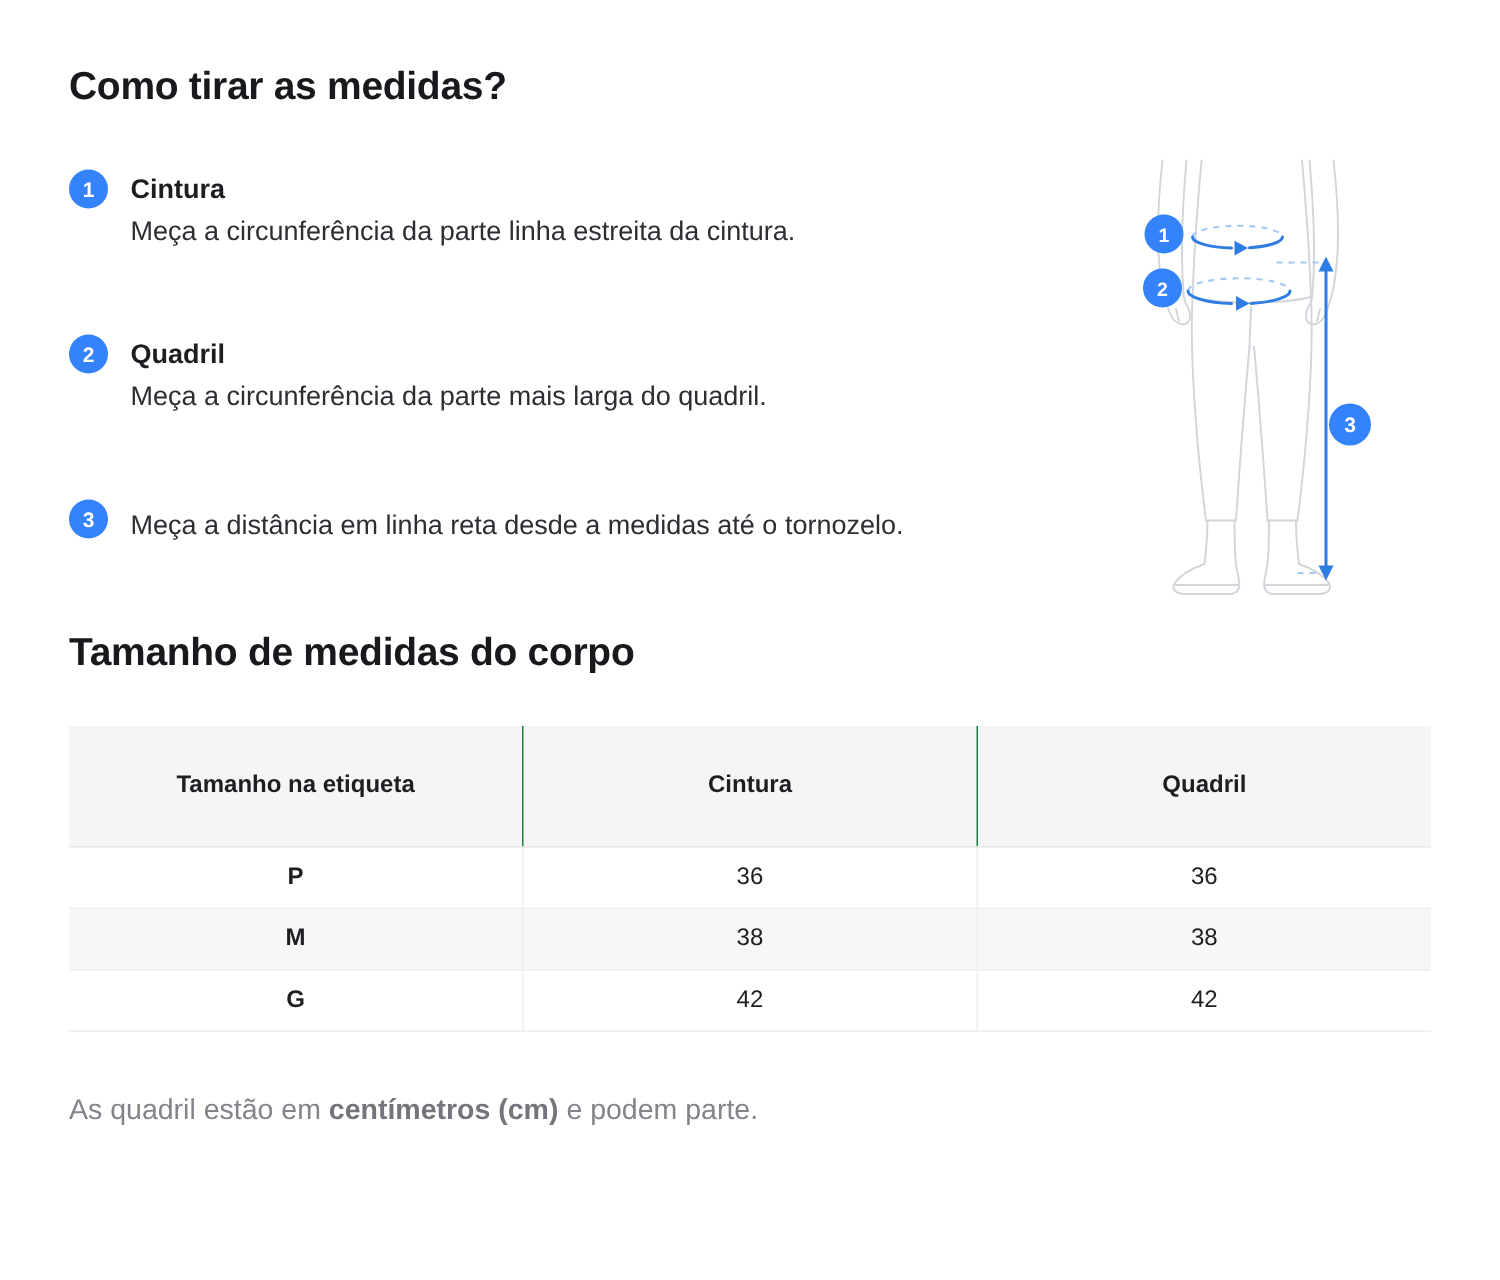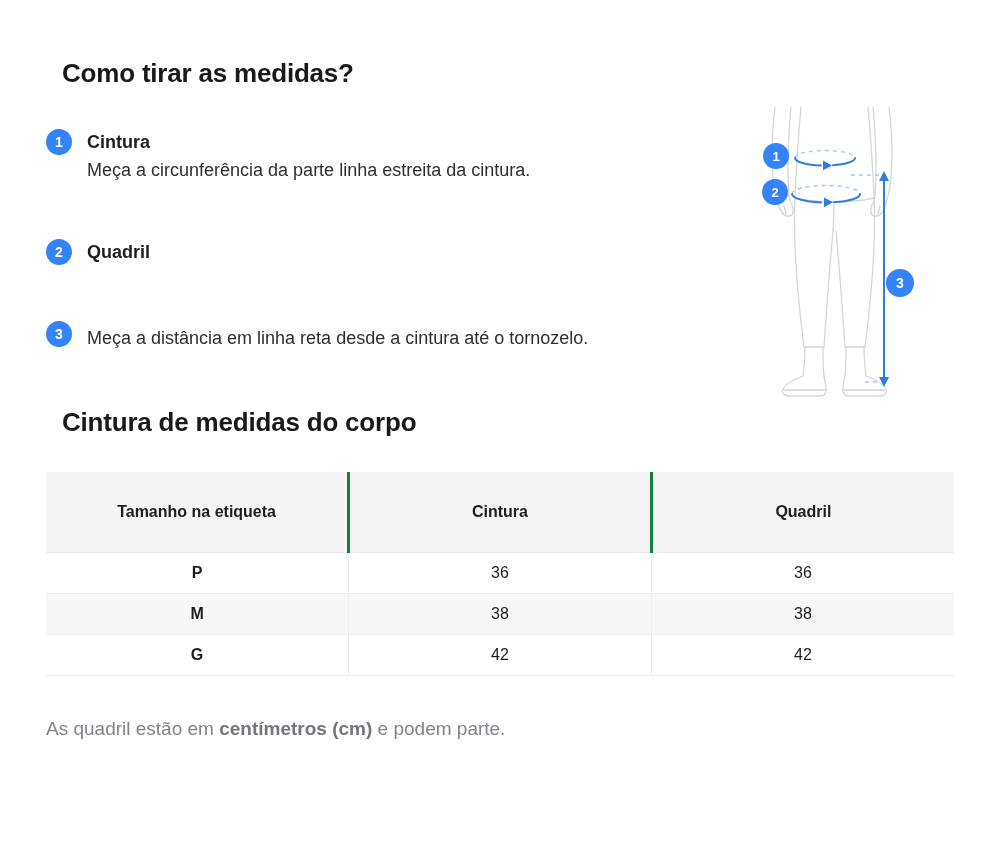--- a/index.html
+++ b/index.html
@@ -12,21 +12,21 @@
     position: relative;
     overflow: hidden;
   }
   .container { padding: 42px 46px 0 46px; }
 
   .section-title {
     font-size: 26px;
     font-weight: 700;
     letter-spacing: -0.2px;
     color: #18181d;
-    margin: 16px;
+    margin: 0;
   }
   .title-top { margin-bottom: 40px; }
 
   
   .steps { width: 660px; }
   .step { display: flex; align-items: flex-start; margin-bottom: 56px; }
   .step-badge {
     flex: 0 0 auto;
     width: 26px; height: 26px;
     border-radius: 50%;
@@ -69,21 +69,21 @@
     table-layout: fixed;
   }
   .size-table th {
     height: 78px;
     background: #f5f5f5;
     font-size: 16px;
     font-weight: 700;
     color: #1d1d22;
     text-align: center;
     border-bottom: 1px solid #e8e8e8;
-    border-right: 3px solid #15803d;
+    border-right: 1px solid #15803d;
   }
   .size-table th:last-child { border-right: none; }
   .size-table td {
     height: 38px;
     font-size: 16px;
     color: #1d1d22;
     text-align: center;
     border-bottom: 1px solid #eeeeee;
     border-right: 1px solid #eeeeee;
   }
@@ -114,33 +114,34 @@
       <div class="step-body">
         <div class="step-label">Cintura</div>
         <div class="step-desc">Meça a circunferência da parte linha estreita da cintura.</div>
       </div>
     </div>
 
     <div class="step">
       <span class="step-badge">2</span>
       <div class="step-body">
         <div class="step-label">Quadril</div>
+        <div class="step-desc">Meça a circunferência da parte mais larga do quadril.</div>
       </div>
     </div>
 
     <div class="step">
       <span class="step-badge">3</span>
       <div class="step-body">
-        <div class="step-desc">Meça a distância em linha reta desde a cintura até o tornozelo.</div>
+        <div class="step-desc">Meça a distância em linha reta desde a medidas até o tornozelo.</div>
       </div>
     </div>
 
   </div>
 
-  <h2 class="section-title table-title">Cintura de medidas do corpo</h2>
+  <h2 class="section-title table-title">Tamanho de medidas do corpo</h2>
 
   <table class="size-table">
     <thead>
       <tr>
         <th>Tamanho na etiqueta</th>
         <th>Cintura</th>
         <th>Quadril</th>
       </tr>
     </thead>
     <tbody>

